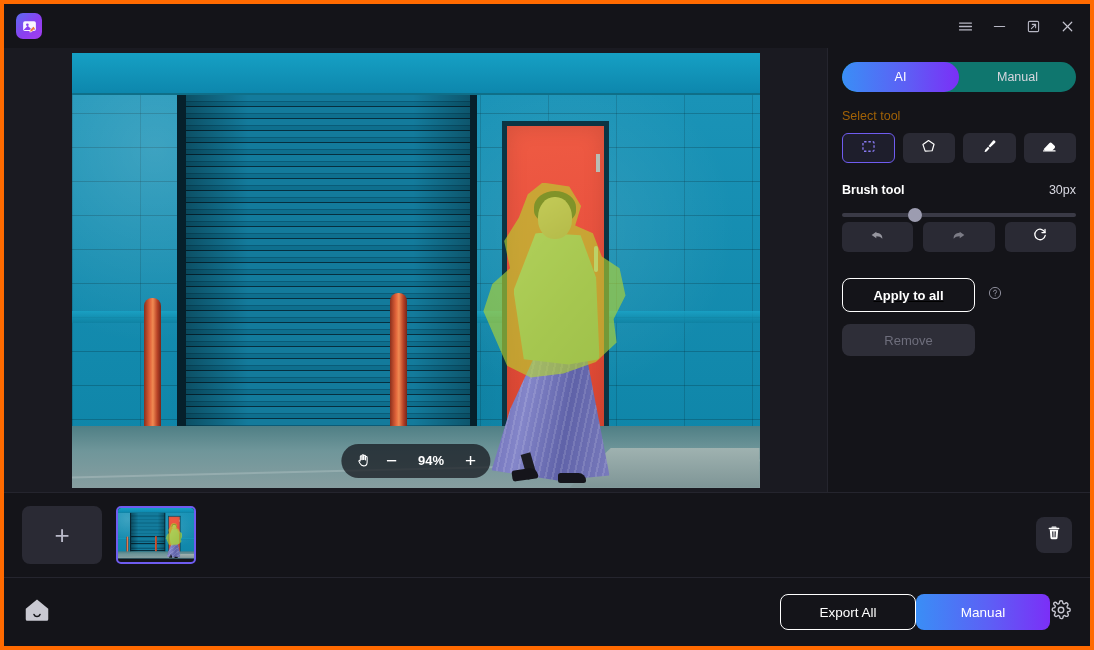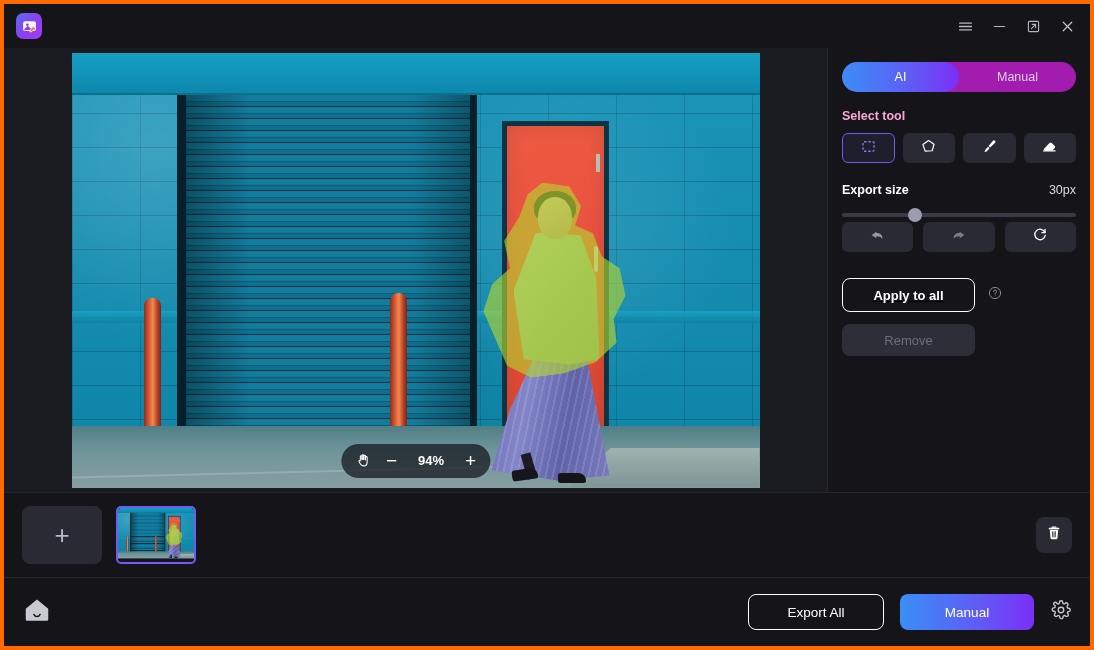--- a/index.html
+++ b/index.html
@@ -268,40 +268,40 @@
   
   .panel {
     width: 262px; min-width: 262px;
     background: #141419;
     padding: 14px 14px 0 14px;
   }
   .seg {
     display: flex;
     height: 30px;
     border-radius: 15px;
-    background: #a21caf;
+    background: #0f766e;
     padding: 0;
     overflow: hidden;
   }
   .seg-btn {
     flex: 1;
     display: flex; align-items: center; justify-content: center;
     font-size: 12.5px;
     color: #d6d6de;
     cursor: pointer;
     border-radius: 15px;
   }
   .seg-btn.active {
     background: linear-gradient(90deg,#3a8ef6 0%, #5d5ff5 55%, #7b2ff7 100%);
     color: #ffffff;
   }
   .panel-label {
-    color: #f9a8d4;
+    color: #a16207;
     font-size: 12.5px;
-    font-weight: bold;
+    font-weight: normal;
     margin-top: 17px;
     margin-bottom: 10px;
   }
   .tools {
     display: flex;
     gap: 8px;
   }
   .tool-btn {
     width: 56px; height: 30px;
     background: #2a2a34;
@@ -402,21 +402,21 @@
   }
 
   
   .footer {
     height: 68px; min-height: 68px;
     background:#141419;
     display:flex; align-items:center;
     padding: 0 18px;
   }
   .home-btn { cursor:pointer; display:flex; align-items:center; }
-  .footer-right { margin-left:auto; display:flex; align-items:center; gap: 16px; }
+  .footer-right { margin-left:auto; display:flex; align-items:center; }
   .export-all {
     width: 136px; height: 36px;
     border: 1.5px solid #ffffff;
     border-radius: 8px;
     background: transparent;
     color:#ffffff; font-size:13.5px;
     cursor:pointer;
     font-family: "Liberation Sans", sans-serif;
   }
   .export-btn {
@@ -566,21 +566,21 @@
           <span>
             <svg width="19" height="19" viewBox="0 0 24 24">
               <path d="M4.5 15.5 L12 7.5 c.8-.9 2-.9 2.8 0 l3.6 3.7 c.8.9.8 2 0 2.9 l-3.2 3.2 H6.9 z" fill="#ffffff"></path>
               <line x1="4.5" y1="17.6" x2="19" y2="17.6" stroke="#ffffff" stroke-width="1.5" stroke-linecap="round"></line>
             </svg>
           </span>
         </div>
       </div>
 
       <div class="brush-row">
-        <span class="lbl">Export size</span>
+        <span class="lbl">Brush tool</span>
         <span class="val">30px</span>
       </div>
       <div class="slider">
         <div class="slider-track"></div>
         <div class="slider-thumb" id="brush-thumb" style="left: 31%;"></div>
       </div>
 
 
       <div class="undo-row">
         <div class="ur-btn">

